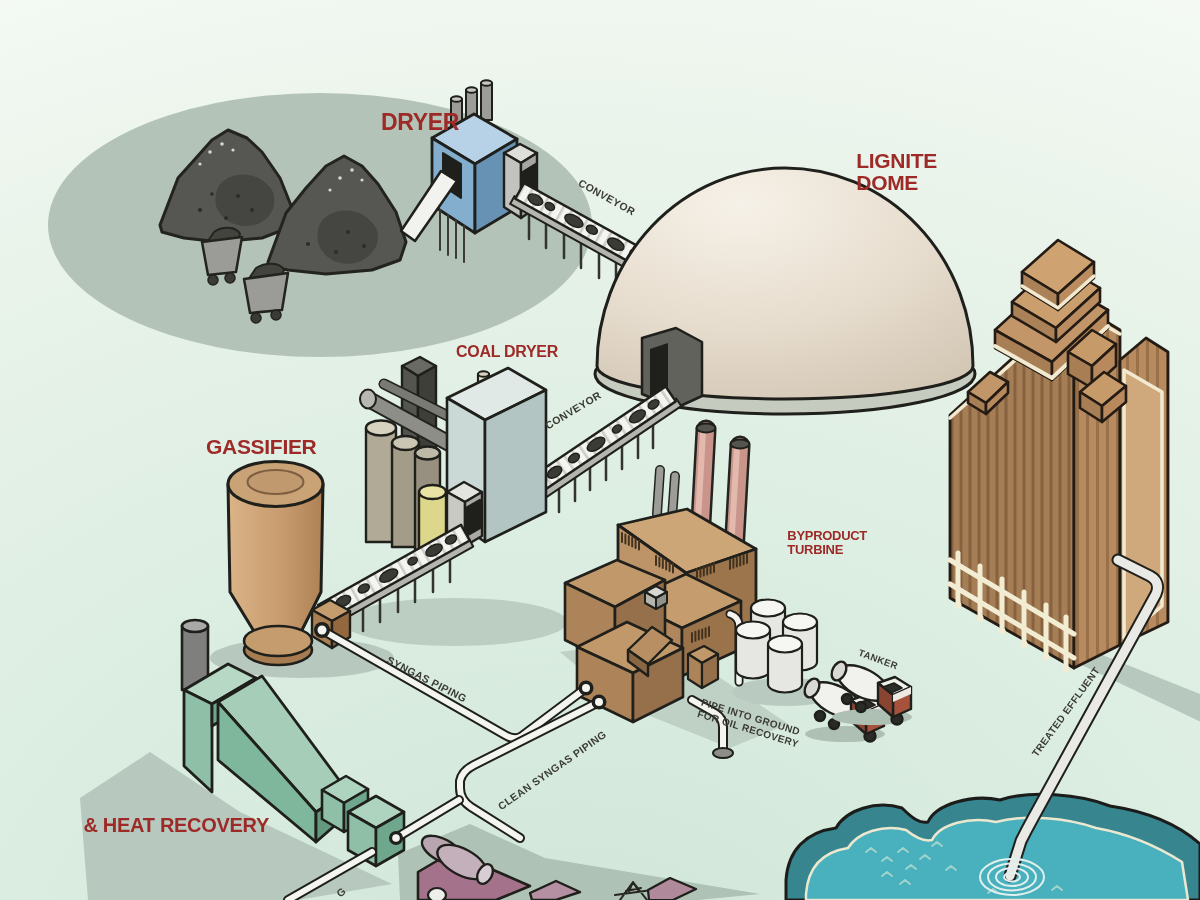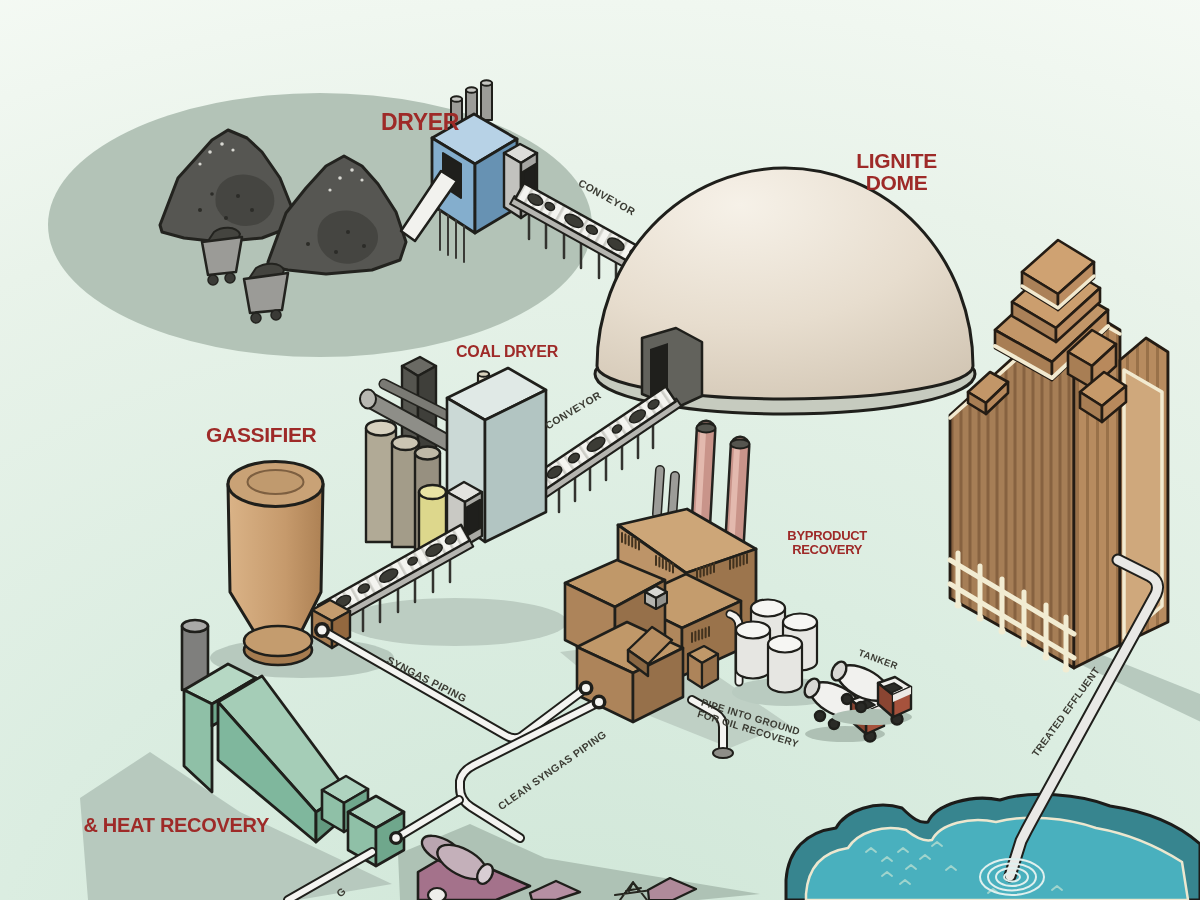--- a/index.html
+++ b/index.html
@@ -7,21 +7,21 @@
     width:1200px;height:900px;overflow:hidden;position:relative;
     background:radial-gradient(130% 130% at 48% 112%, #cfe6d7 0%, #dbede1 38%, #e9f3ea 72%, #f7fbf6 100%);
     font-family:"Liberation Sans",sans-serif;
   }
   svg{position:absolute;left:0;top:0}
   .stage{
     position:absolute;font-weight:700;font-size:21px;line-height:1.05;
     color:#9e2a28;letter-spacing:-0.3px;white-space:nowrap;
   }
   .stage .line{display:block}
-  .ar{text-align:center}
+  .ar{text-align:left}
   .flow{
     position:absolute;font-weight:700;font-size:10.5px;line-height:1.15;
     color:#3b3b33;letter-spacing:.4px;white-space:nowrap;
     transform:translate(-50%,-50%) rotate(var(--r,0deg));
     transform-origin:center;
   }
   .flow .line{display:block}
 </style>
 </head>
 <body>
@@ -492,25 +492,25 @@
 
 <div class="stage" style="left:381px;top:110px;font-size:23px">DRYER</div>
 
 <div class="stage ar" style="right:263px;top:150px">
   <span class="line">LIGNITE</span>
   <span class="line">DOME</span>
 </div>
 
 <div class="stage" style="left:456px;top:344px;font-size:16px">COAL DRYER</div>
 
-<div class="stage" style="left:206px;top:424px">GASSIFIER</div>
+<div class="stage" style="left:206px;top:436px">GASSIFIER</div>
 
 <div class="stage ar" style="right:333px;top:529px;font-size:13px">
   <span class="line">BYPRODUCT</span>
-  <span class="line">RECOVERY</span>
+  <span class="line">TURBINE</span>
 </div>
 
 <div class="stage ar" style="right:931px;top:815px;font-size:20px">
   <span class="line">&amp; HEAT RECOVERY</span>
 </div>
 
 <div class="flow" style="left:607px;top:197px;--r:29deg">CONVEYOR</div>
 <div class="flow" style="left:573px;top:410px;--r:-31deg">CONVEYOR</div>
 <div class="flow" style="left:427px;top:679px;--r:27deg">SYNGAS PIPING</div>
 <div class="flow" style="left:552px;top:770px;--r:-35deg">CLEAN SYNGAS PIPING</div>

